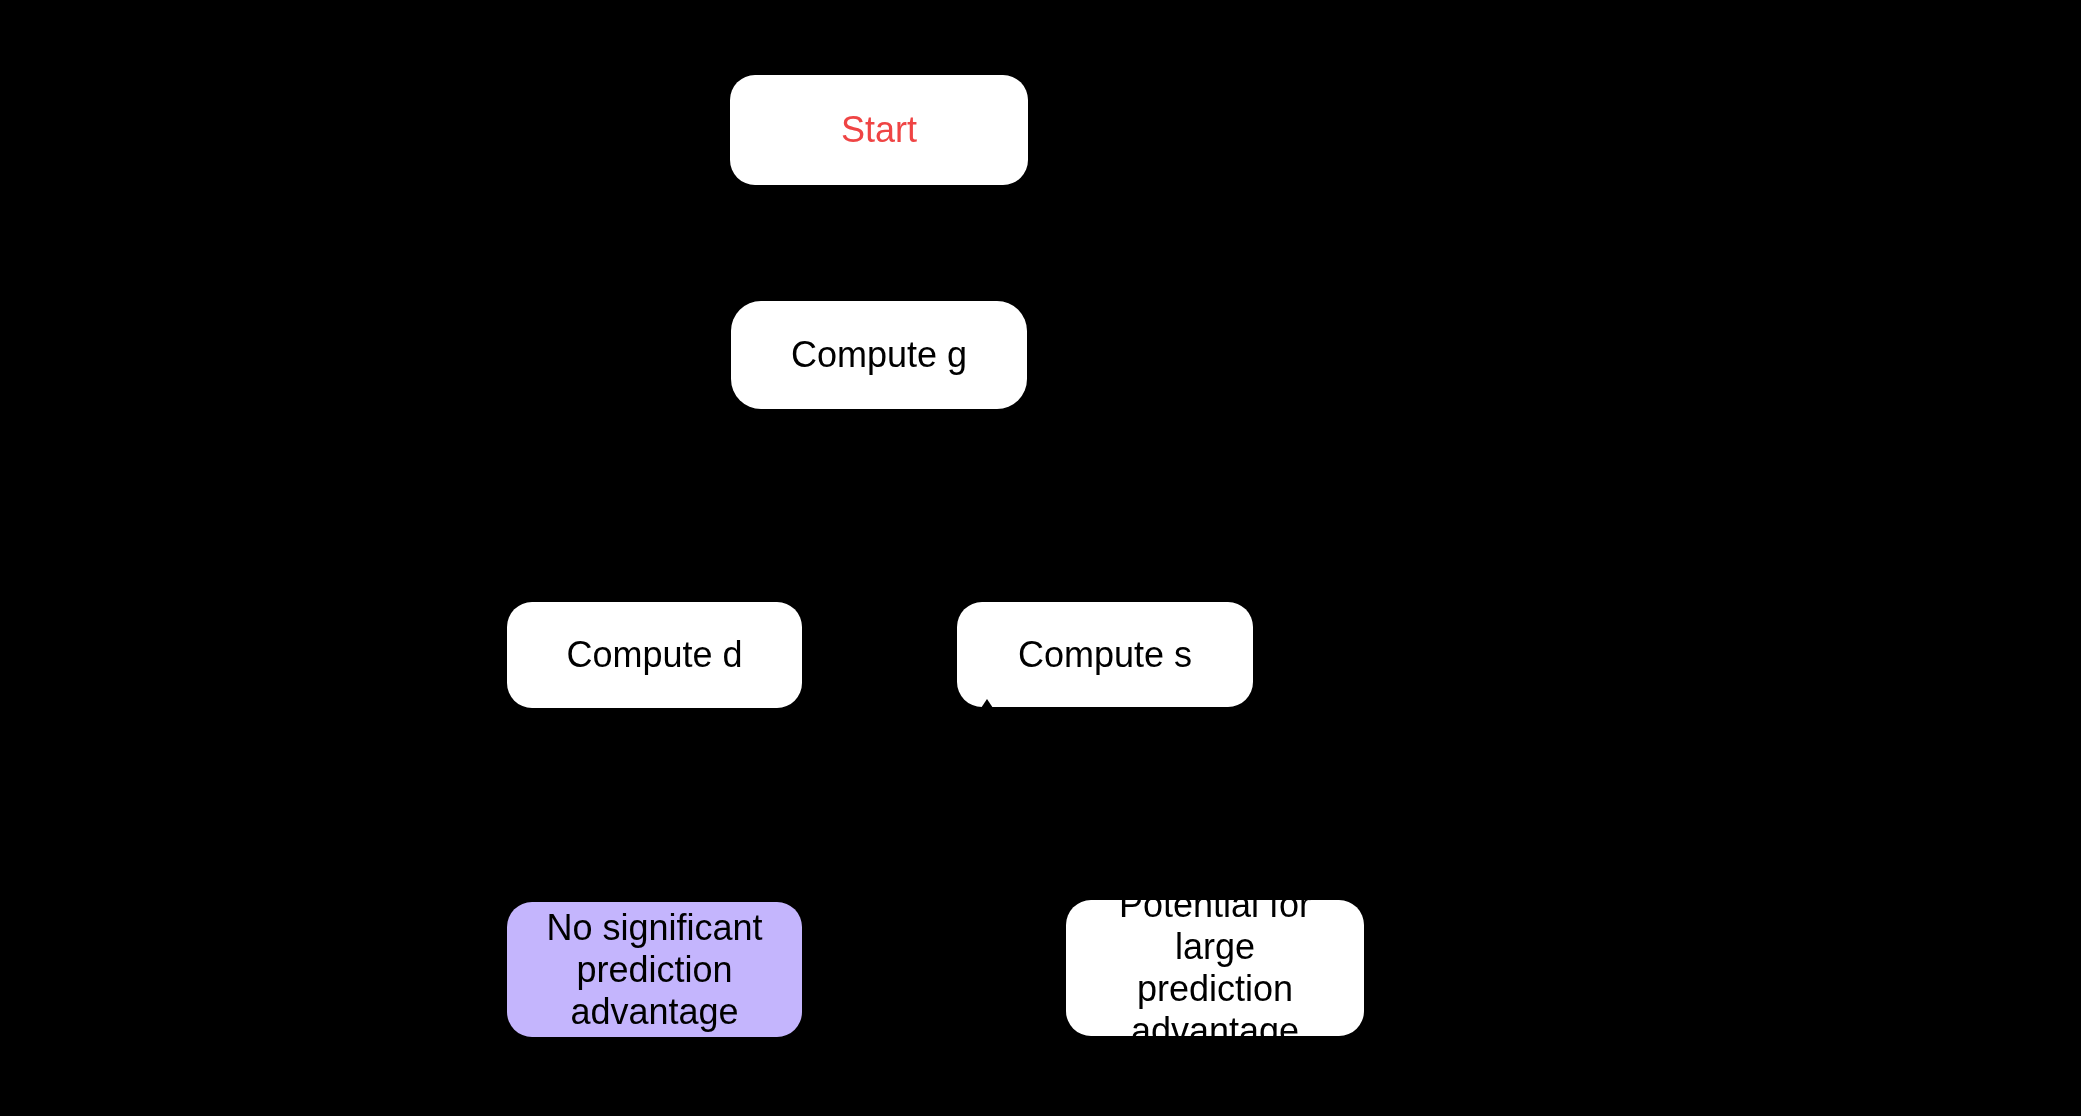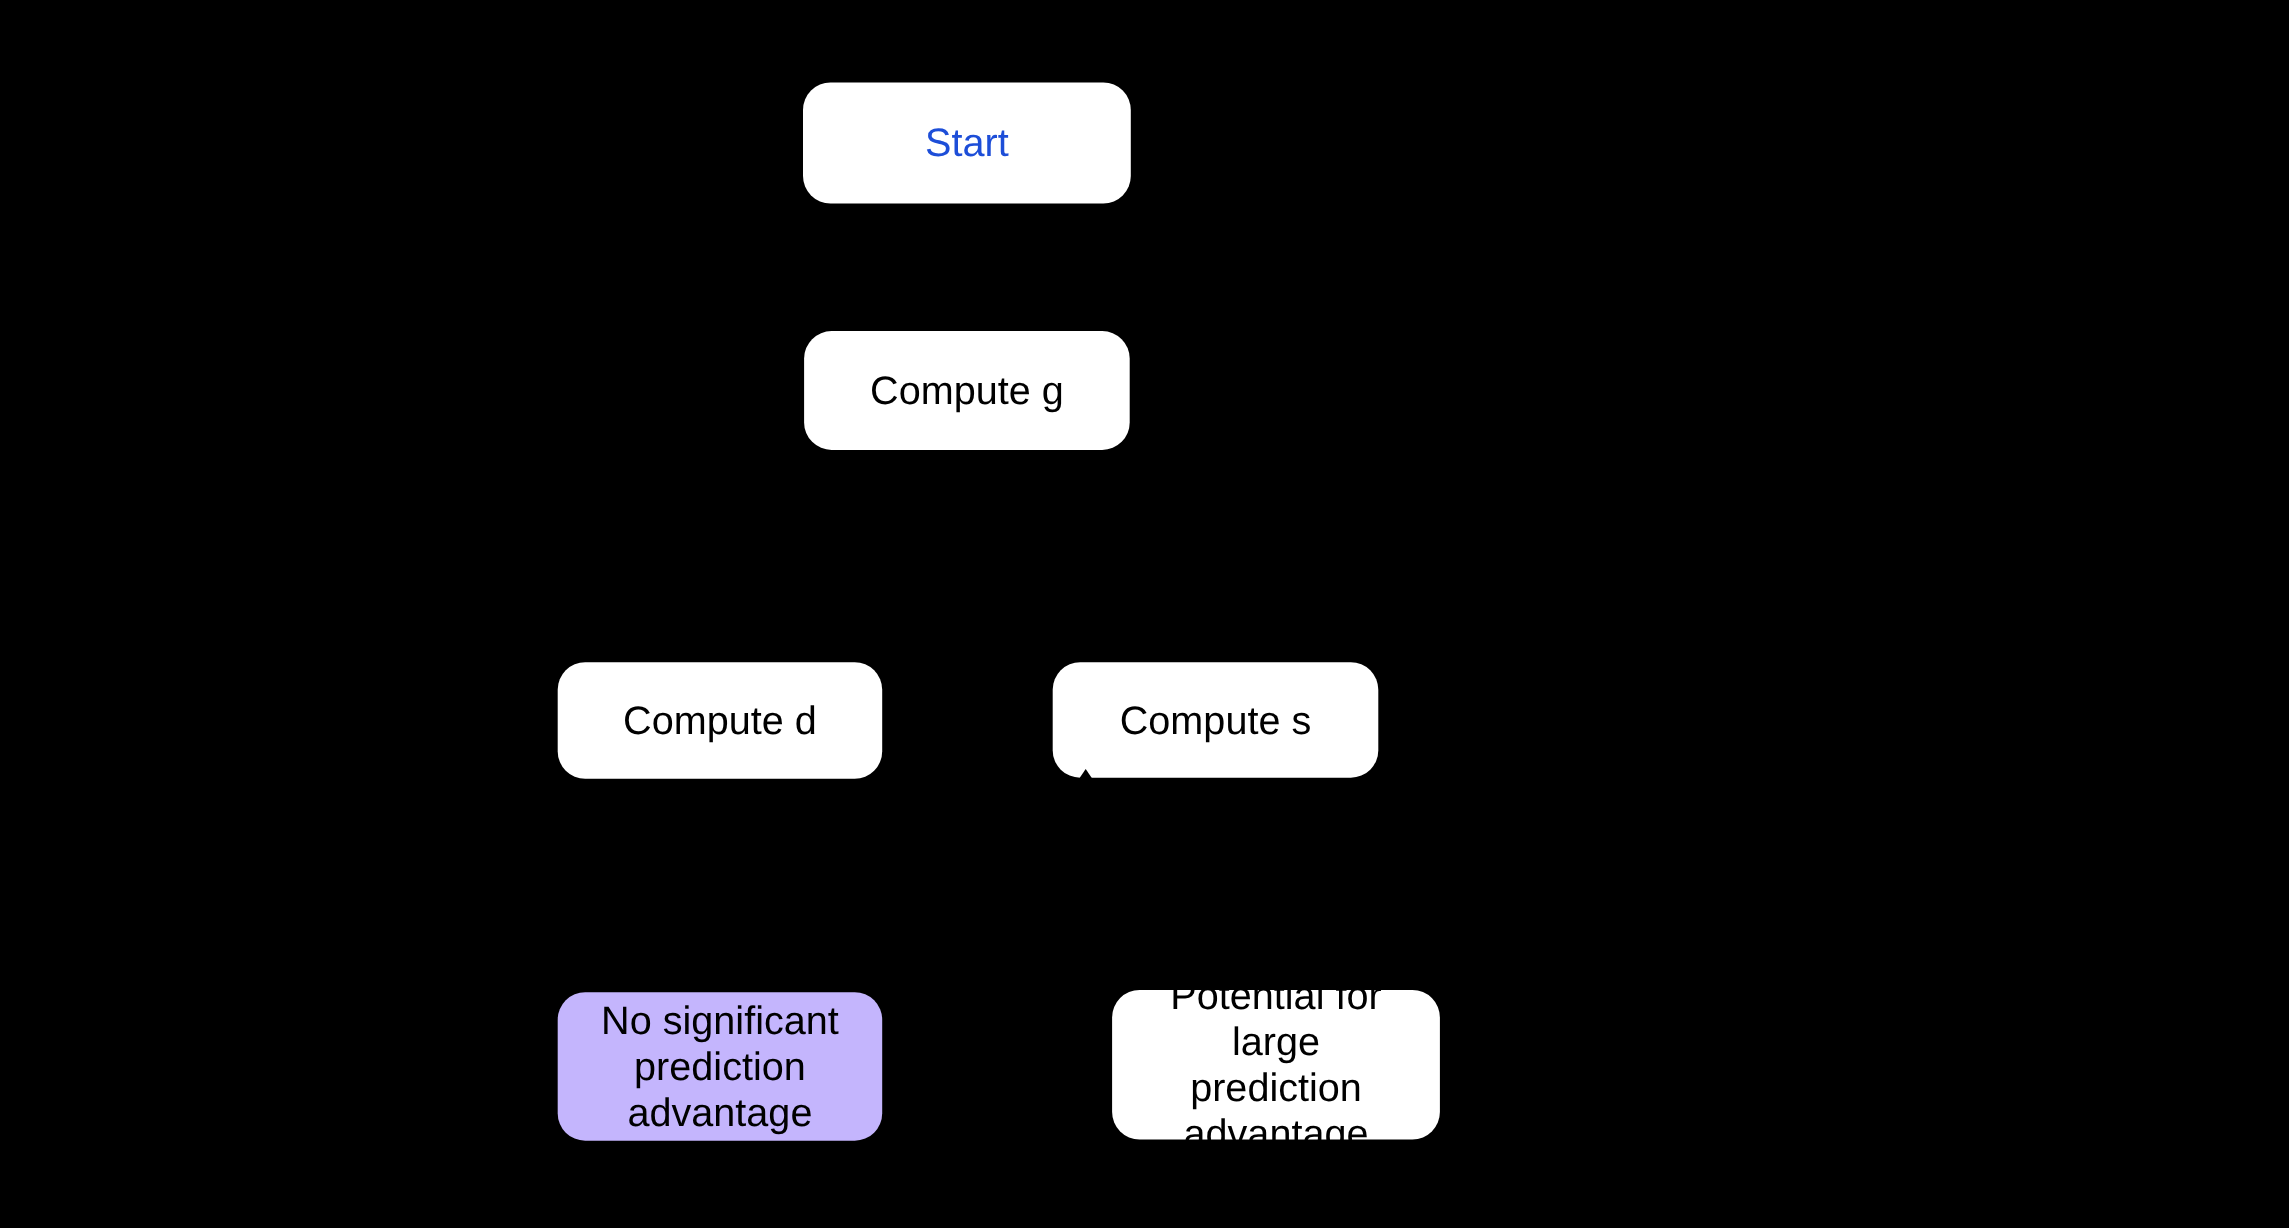--- a/index.html
+++ b/index.html
@@ -28,43 +28,43 @@
     align-items: center;
     justify-content: center;
     text-align: center;
     font-size: 36px;
     line-height: 42px;
     white-space: pre-line;
     box-sizing: border-box;
     padding: 0 8px;
   }
   #node-start       { left: 730px;  top: 75px;  width: 298px; height: 110px; }
-  #node-compute-g   { left: 731px;  top: 301px; width: 296px; height: 108px; }
+  #node-compute-g   { left: 731px;  top: 301px; width: 296px; height: 108px; border-radius: 30px; }
   #node-compute-d   { left: 507px;  top: 602px; width: 295px; height: 106px; }
   #node-compute-s   { left: 957px;  top: 602px; width: 296px; height: 105px; }
   #node-no-adv      { left: 507px;  top: 902px; width: 295px; height: 135px; }
-  #node-large-adv   { left: 1011px; top: 900px; width: 298px; height: 136px; }
+  #node-large-adv   { left: 1066px; top: 900px; width: 298px; height: 136px; }
   .nib {
     position: absolute;
     left: 981px;
     top: 699px;
     width: 0;
     height: 0;
     border-left: 6px solid transparent;
     border-right: 6px solid transparent;
     border-bottom: 9px solid #000000;
     z-index: 2;
   }
 </style>
 </head>
 <body style="background: rgb(0, 0, 0);">
 
 <div class="canvas">
 
-  <div class="node" id="node-start" style="background: rgb(255, 255, 255); color: #1d4ed8;">Start</div>
+  <div class="node" id="node-start" style="background: rgb(255, 255, 255); color: #ef4444;">Start</div>
 
   <div class="node" id="node-compute-g" style="background: rgb(255, 255, 255); color: rgb(0, 0, 0);">Compute g</div>
 
   <div class="node" id="node-compute-s" style="background: rgb(255, 255, 255); color: rgb(0, 0, 0);">Compute s</div>
 
   <div class="node" id="node-compute-d" style="background: rgb(255, 255, 255); color: rgb(0, 0, 0);">Compute d</div>
 
   <div class="node" id="node-no-adv" style="background: #c4b5fd; color: rgb(0, 0, 0);">No significant
 prediction
 advantage</div>

